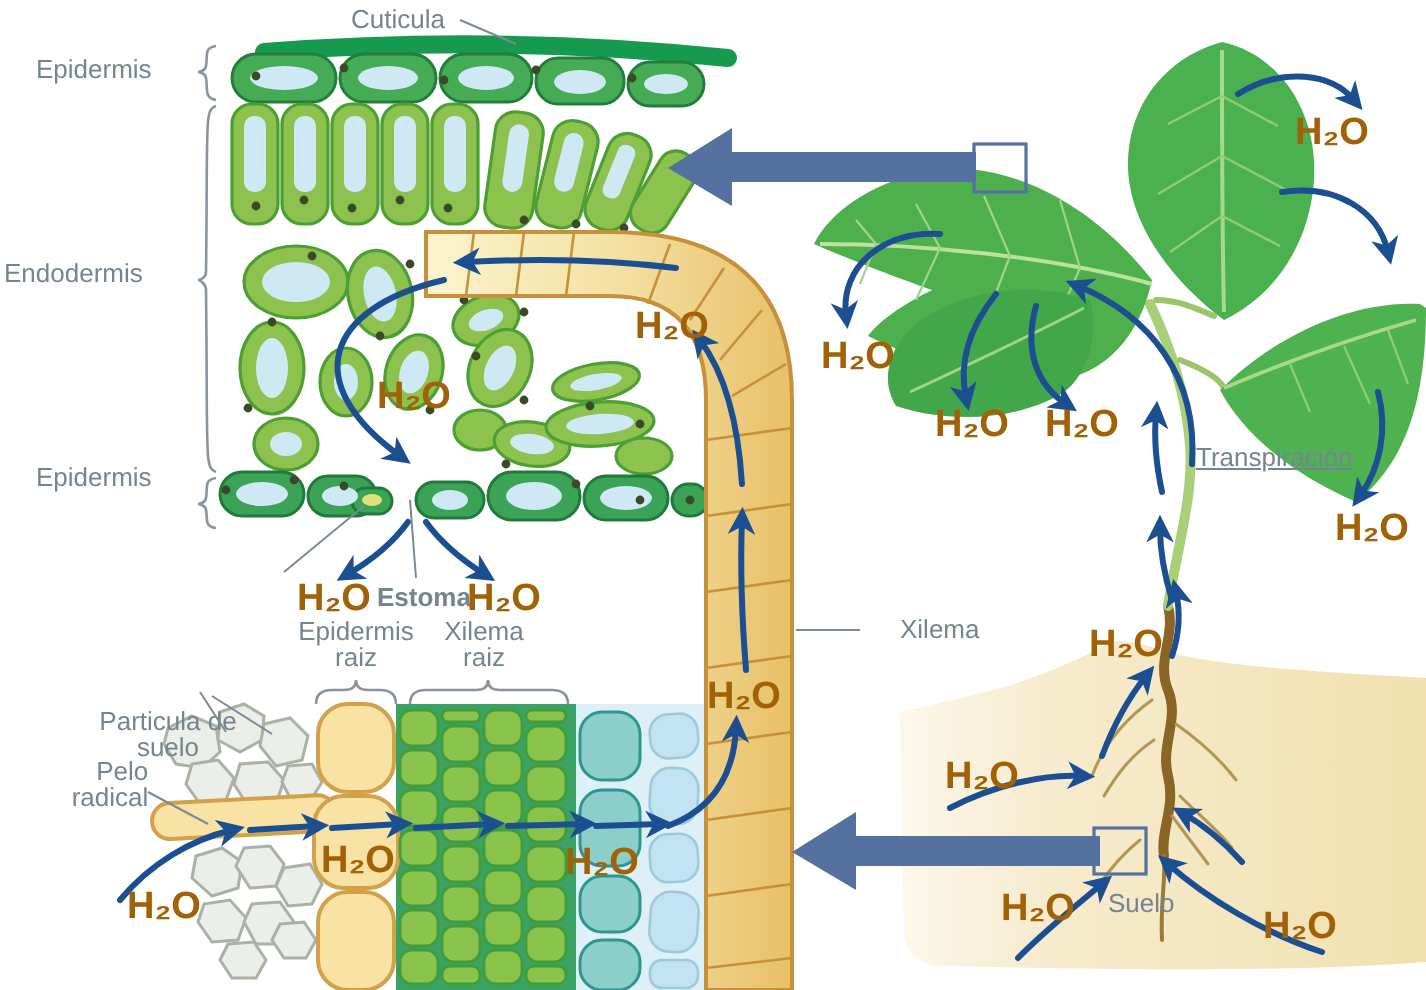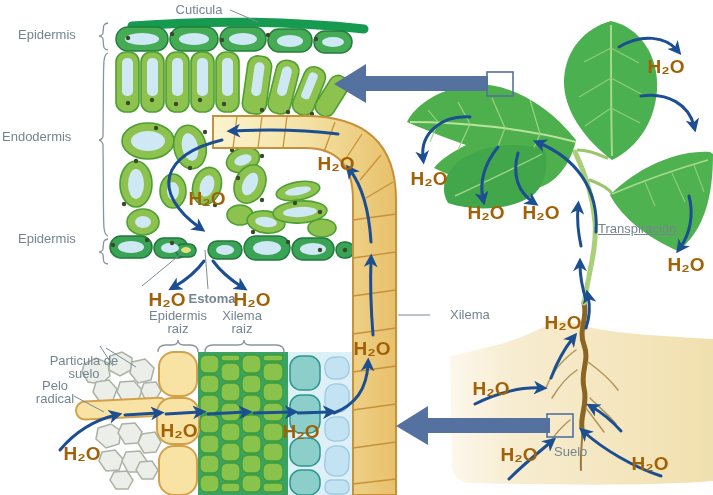--- a/index.html
+++ b/index.html
@@ -391,21 +391,21 @@
   <span>raiz</span>
 </div>
 <div class="lbl ctr lbl2" style="left:242px;top:309px;">
   <span>Xilema</span>
   <span>raiz</span>
 </div>
 <div class="lbl ctr lbl2" style="left:84px;top:314px;margin-top:40px;">
   <span>Particula de</span>
   <span>suelo</span>
 </div>
-<div class="lbl ctr lbl2" style="left:55px;top:379px;">
+<div class="lbl ctr lbl2" style="left:55px;top:379px;text-align:right;">
   <span>Pelo</span>
   <span>radical</span>
 </div>
 
 <div class="lbl" style="left:434px;top:307px;margin-left:16px;">Xilema</div>
 <div class="lbl" style="left:598px;top:221px;text-decoration:underline;">Transpiración</div>
 <div class="lbl" style="left:554px;top:444px;">Suelo</div>
 
 <div class="h2o" style="left:207px;top:188px;">H₂O</div>
 <div class="h2o" style="left:336px;top:153px;">H₂O</div>

